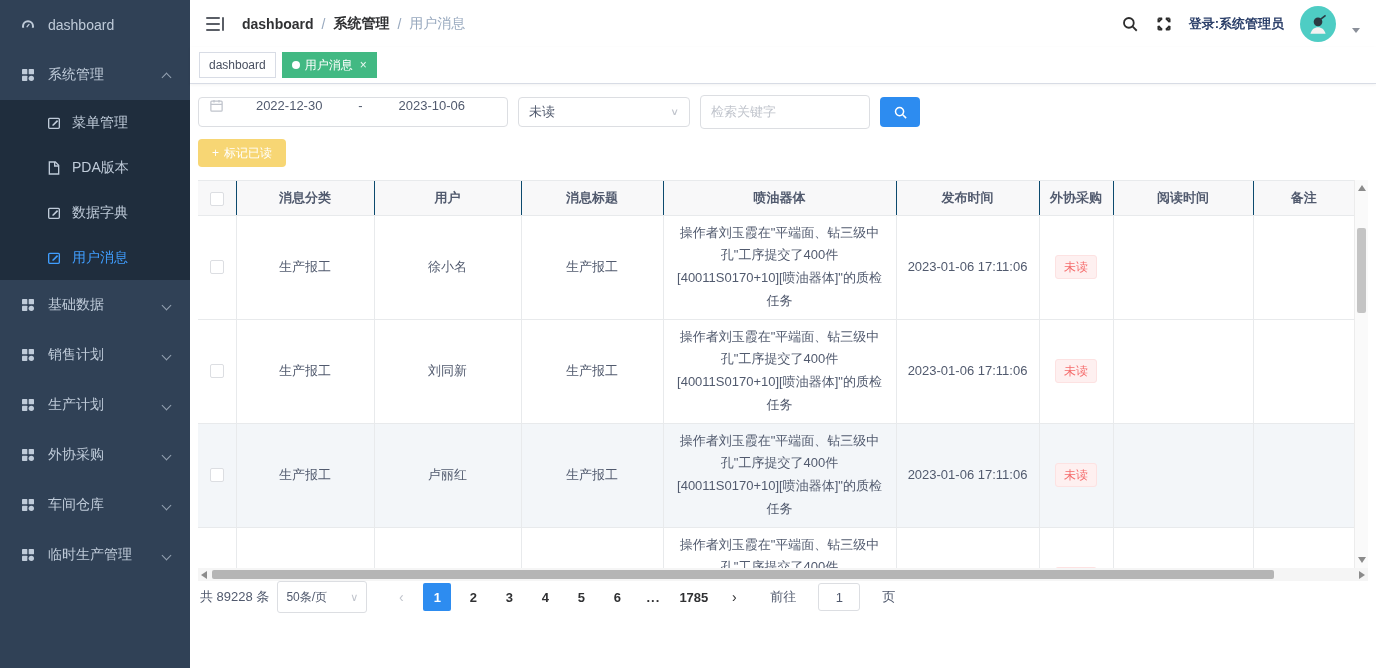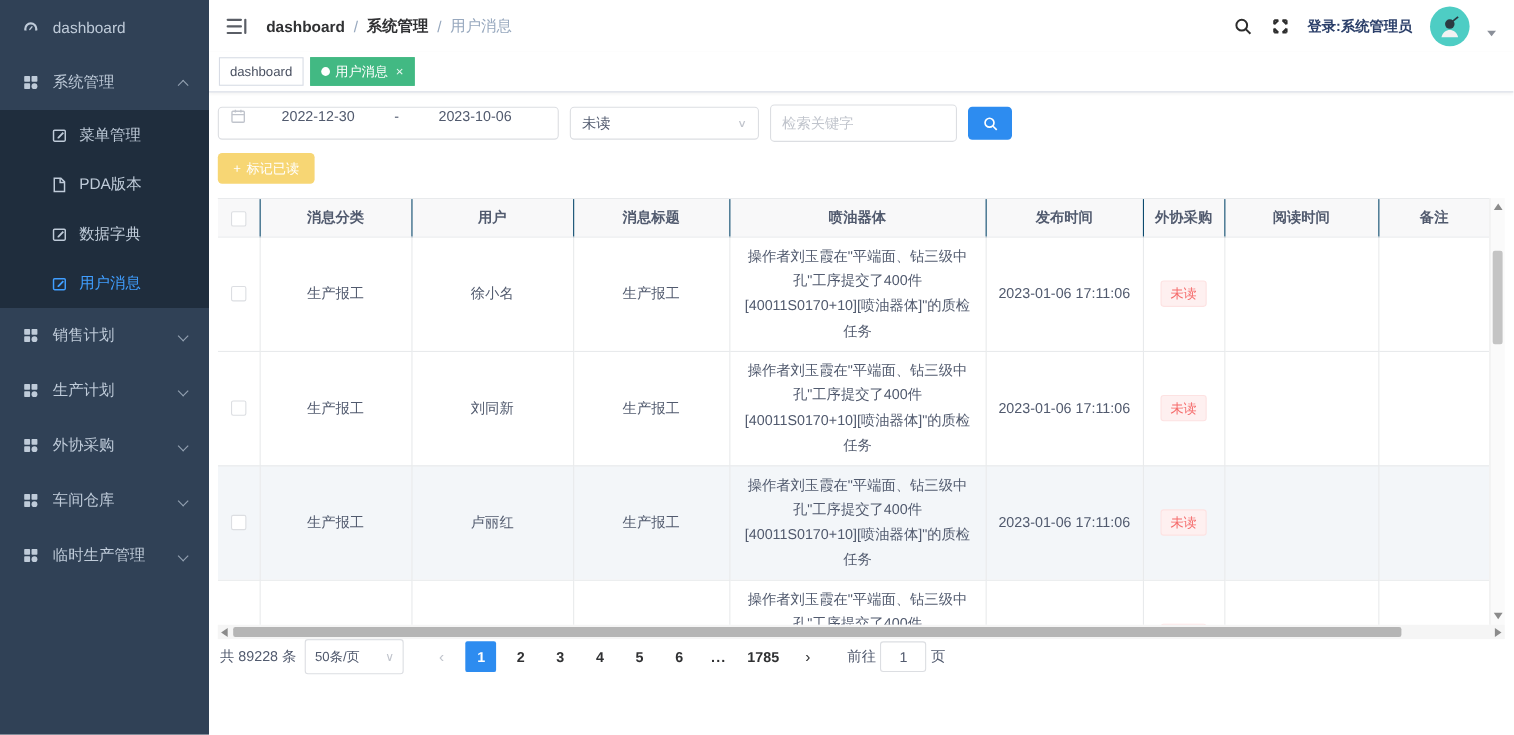--- a/index.html
+++ b/index.html
@@ -121,21 +121,21 @@
     display:flex; align-items:center; justify-content:space-between; padding:15px 8px;
     font-size:12px; color:#515a6e; cursor:pointer; margin-right:12px; }
   .size-sel .v-chev { color:#c0c4cc; font-size:11px; }
   .pg { min-width:28px; height:28px; display:flex; align-items:center; justify-content:center;
     font-size:13px; font-weight:700; color:#303133; background:#fff; border-radius:2px;
     cursor:pointer; padding:0 4px; }
   .pg.active { background:#2d8cf0; color:#fff; }
   .pg.nav { font-weight:400; font-size:14px; }
   .pg.nav.disabled { color:#c0c4cc; cursor:default; }
   .pg.dots { letter-spacing:1px; }
-  .goto { display:flex; align-items:center; gap:4px; margin-left:14px; }
+  .goto { display:flex; align-items:center; gap:22px; margin-left:14px; }
   .goto input { width:42px; height:28px; border:1px solid #dcdee2; border-radius:3px;
     text-align:center; font-size:13px; color:#515a6e; outline:none;
     font-family:"Liberation Sans","DejaVu Sans",sans-serif; }
 </style>
 </head>
 <body>
 
 <div class="app">
 
   <aside class="sidebar">
@@ -193,20 +193,32 @@
         <span class="icon16">
           <svg viewBox="0 0 24 24" fill="none" stroke="#409eff" stroke-width="2">
               <rect x="4" y="5" width="16" height="15" rx="1.5"></rect>
               <path d="M9.5 14.5l7-7 1.8 1.8-7 7H9.5v-1.8z" fill="#409eff" stroke="none"></path>
             </svg>
         </span>
         <span class="lbl">用户消息</span>
       </div>
     </div>
 
+    <div class="side-item">
+      <span class="icon16">
+          <svg viewBox="0 0 24 24" fill="#bfcbd9">
+            <rect x="3" y="3" width="8" height="8" rx="1"></rect>
+            <rect x="13" y="3" width="8" height="8" rx="1"></rect>
+            <rect x="3" y="13" width="8" height="8" rx="1"></rect>
+            <circle cx="17" cy="17" r="4"></circle>
+          </svg>
+        </span>
+      <span class="lbl">基础数据</span>
+      <span class="chev"></span>
+    </div>
     <div class="side-item">
       <span class="icon16">
           <svg viewBox="0 0 24 24" fill="#bfcbd9">
             <rect x="3" y="3" width="8" height="8" rx="1"></rect>
             <rect x="13" y="3" width="8" height="8" rx="1"></rect>
             <rect x="3" y="13" width="8" height="8" rx="1"></rect>
             <circle cx="17" cy="17" r="4"></circle>
           </svg>
         </span>
       <span class="lbl">销售计划</span>

